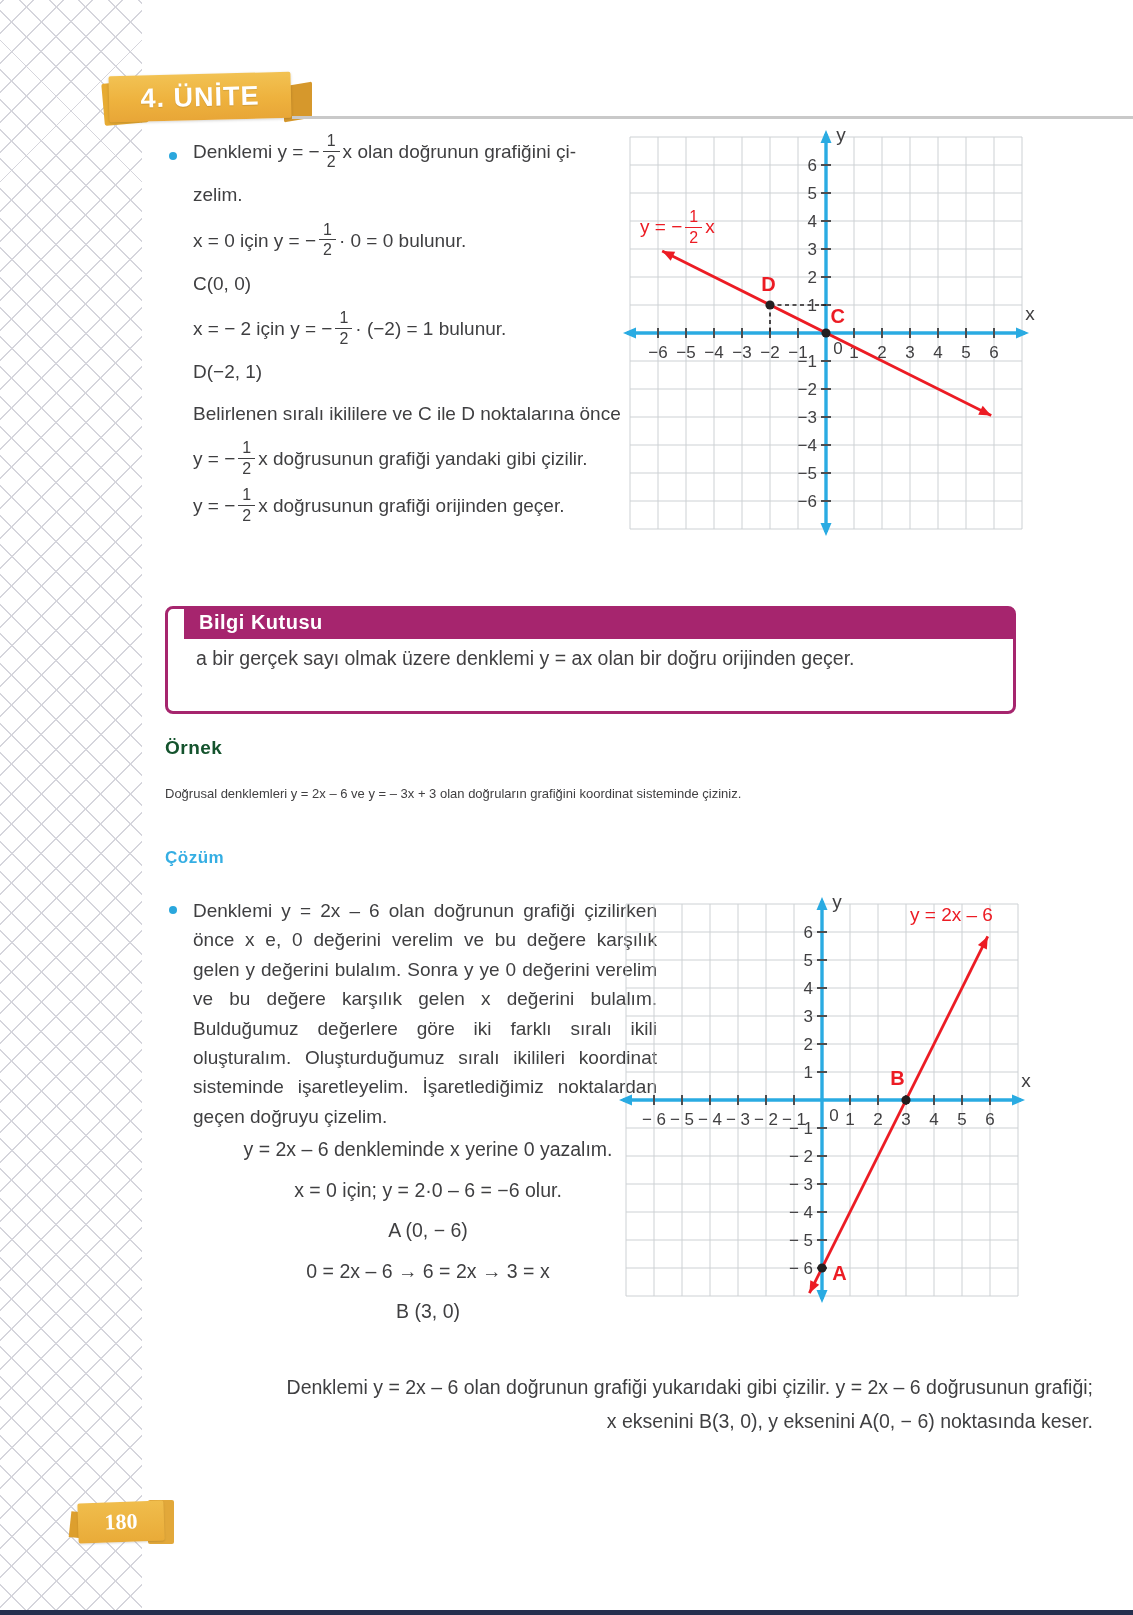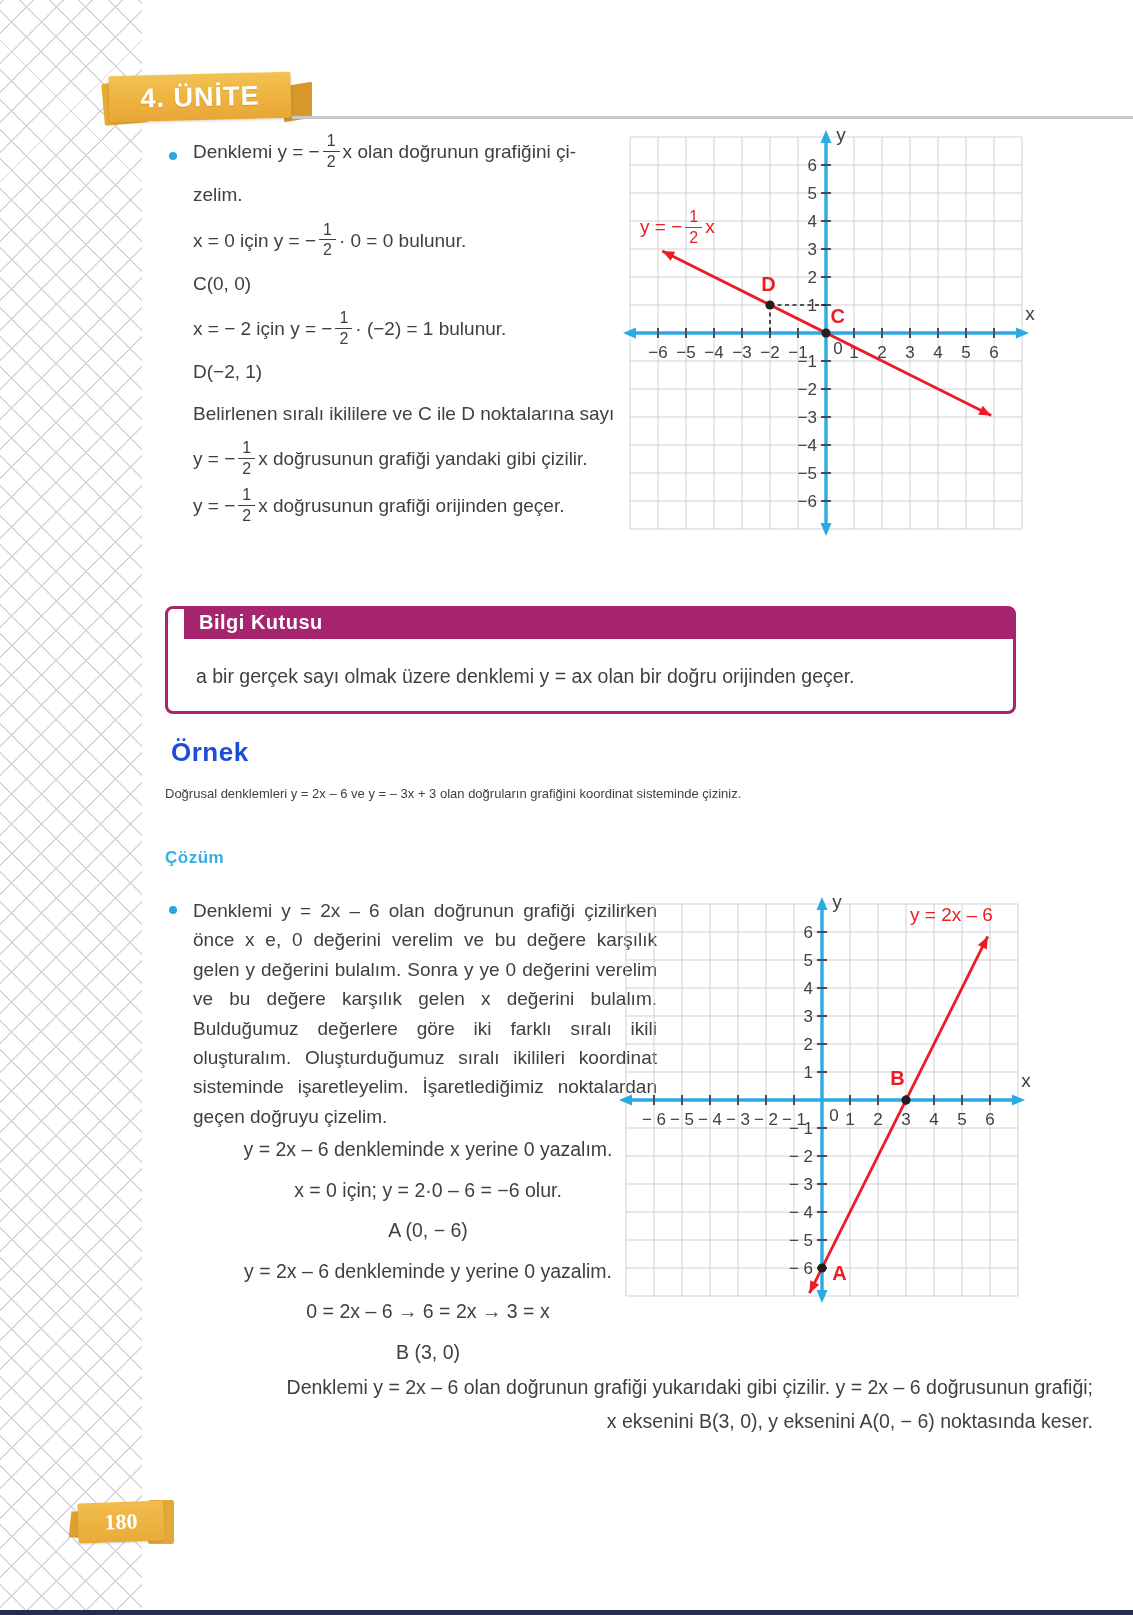--- a/index.html
+++ b/index.html
@@ -31,23 +31,23 @@
   .s1 p.fr{margin-bottom:9px;}
   .dot{position:absolute;left:2px;top:18px;width:8px;height:8px;border-radius:50%;background:#2aa7dd;}
   .frac{display:inline-block;vertical-align:middle;text-align:center;font-size:.84em;line-height:1.1;margin:0 3px;position:relative;top:-2px;}
   .fnum{display:block;border-bottom:1.6px solid currentColor;padding:0 4px 1px;}
   .fden{display:block;padding-top:1px;}
 
   
   .info-box{position:absolute;left:165px;top:606px;width:845px;height:102px;border:3px solid #a6256e;border-radius:8px;background:#fff;}
   .info-bar{position:absolute;left:16px;top:-3px;right:-3px;height:33px;background:#a6256e;border-radius:0 13px 0 0;display:flex;align-items:center;padding-left:15px;}
   .info-bar span{color:#ffffff;font-size:20px;font-weight:bold;letter-spacing:.5px;}
-  .info-body{position:absolute;left:28px;top:56px;right:16px;font-size:19.5px;white-space:nowrap;}
-
-  .ornek-title{position:absolute;left:171px;top:737px;font-size:26px;font-weight:bold;color:#1d4ed8;letter-spacing:.5px;}
+  .info-body{position:absolute;left:28px;top:38px;right:16px;font-size:19.5px;white-space:nowrap;}
+
+  .ornek-title{position:absolute;left:165px;top:737px;font-size:19px;font-weight:bold;color:#14532d;letter-spacing:.5px;}
   .ornek-body{position:absolute;left:165px;top:786px;width:920px;font-size:13px;white-space:nowrap;}
   .cozum-title{position:absolute;left:165px;top:848px;font-size:17px;font-weight:bold;color:#35aee3;letter-spacing:.5px;}
 
   .cozum-p{position:absolute;left:167px;top:896px;width:464px;font-size:19px;line-height:29.4px;text-align:justify;padding-left:26px;color:#3f3f41;}
   .cozum-p .dot{top:10px;}
 
   .eqs{position:absolute;left:193px;top:1138px;width:470px;font-size:19.5px;color:#3f3f41;text-align:center;}
   .eqs p{margin:0 0 17.5px;white-space:nowrap;}
 
   .closing{position:absolute;left:193px;top:1370px;width:900px;font-size:19.5px;line-height:34px;color:#3f3f41;text-align:right;}
@@ -87,21 +87,21 @@
 </div>
 <div class="header-rule"></div>
 
 <div class="s1">
   <p class="fr"><span class="dot"></span><span>Denklemi  y = −</span><span class="frac"><span class="fnum">1</span><span class="fden">2</span></span><span>x  olan doğrunun grafiğini çi-</span></p>
   <p>zelim.</p>
   <p class="fr"><span>x = 0  için  y = −</span><span class="frac"><span class="fnum">1</span><span class="fden">2</span></span><span>· 0 = 0  bulunur.</span></p>
   <p>C(0, 0)</p>
   <p class="fr"><span>x = − 2  için  y = −</span><span class="frac"><span class="fnum">1</span><span class="fden">2</span></span><span>· (−2) = 1  bulunur.</span></p>
   <p>D(−2, 1)</p>
-  <p>Belirlenen sıralı ikililere ve C ile D noktalarına sayı</p>
+  <p>Belirlenen sıralı ikililere ve C ile D noktalarına önce</p>
   <p class="fr"><span>y = −</span><span class="frac"><span class="fnum">1</span><span class="fden">2</span></span><span>x  doğrusunun grafiği yandaki gibi çizilir.</span></p>
   <p class="fr"><span>y = −</span><span class="frac"><span class="fnum">1</span><span class="fden">2</span></span><span>x  doğrusunun grafiği orijinden geçer.</span></p>
 </div>
 
 <div class="graph" id="graph-0">
   <svg width="412" height="412" viewBox="0 0 412 412">
       <line x1="10" y1="402" x2="10" y2="10" stroke="#cdd1d4" stroke-width="1"></line>
       <line x1="10" y1="402" x2="402" y2="402" stroke="#cdd1d4" stroke-width="1"></line>
       <line x1="38" y1="402" x2="38" y2="10" stroke="#cdd1d4" stroke-width="1"></line>
       <line x1="10" y1="374" x2="402" y2="374" stroke="#cdd1d4" stroke-width="1"></line>
@@ -315,21 +315,20 @@
       <circle cx="206" cy="374" r="4.6" fill="#231f20"></circle>
       <text x="223.36" y="386.03999999999996" text-anchor="middle" font-size="20" fill="#ec1c24" font-weight="bold">A</text>
     </svg>
   <div class="eq-label" style="left: 294px; top: 10px;"><span>y = 2x – 6</span></div>
 </div>
 
 <div class="eqs">
   <p>y = 2x – 6  denkleminde x yerine 0 yazalım.</p>
   <p>x = 0  için;  y = 2·0 – 6 = −6 olur.</p>
   <p>A (0, − 6)</p>
-  <p>y = 2x – 6 denkleminde y yerine 0 yazalim.</p>
   <p>0 = 2x – 6 → 6 = 2x → 3 = x</p>
   <p>B (3, 0)</p>
 </div>
 
 <div class="closing">
   <p>Denklemi  y = 2x – 6  olan doğrunun grafiği yukarıdaki gibi çizilir.  y = 2x – 6  doğrusunun grafiği;</p>
   <p>x eksenini B(3, 0), y eksenini A(0, − 6) noktasında keser.</p>
 </div>
 
 <div class="page-ribbon">

